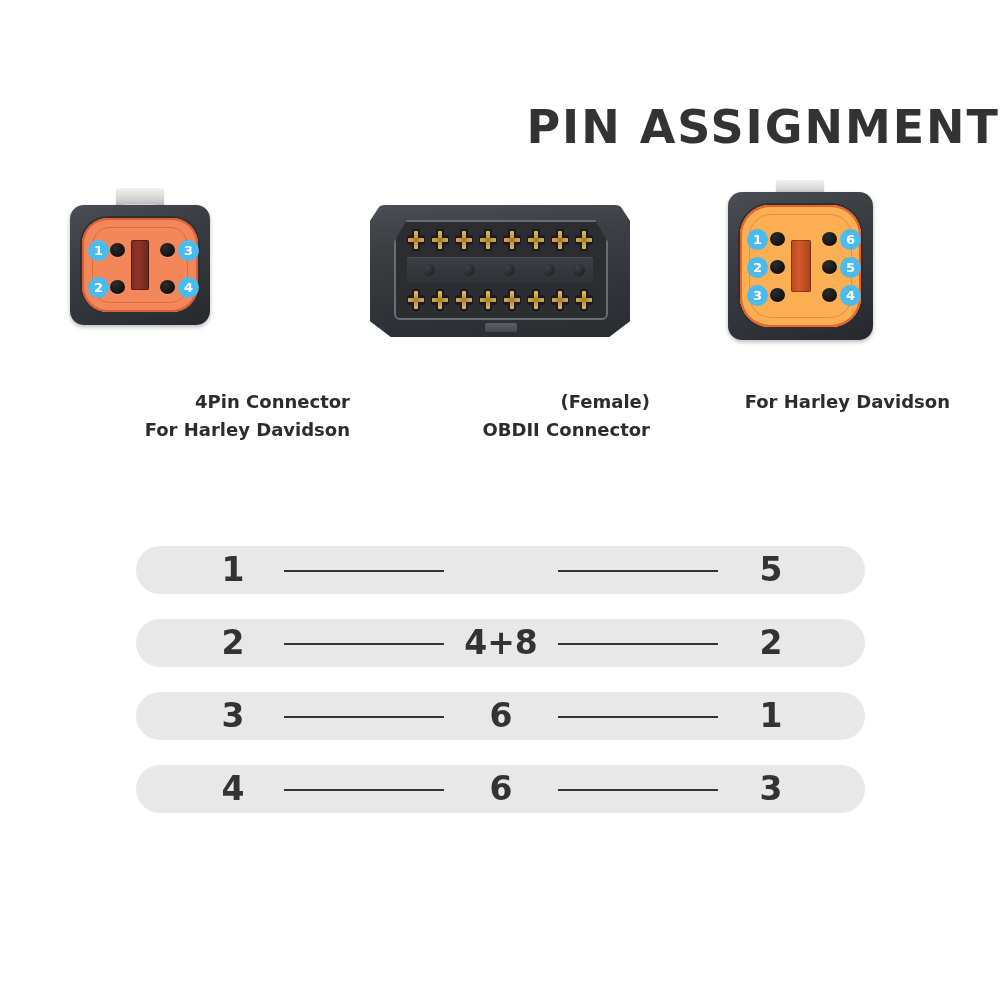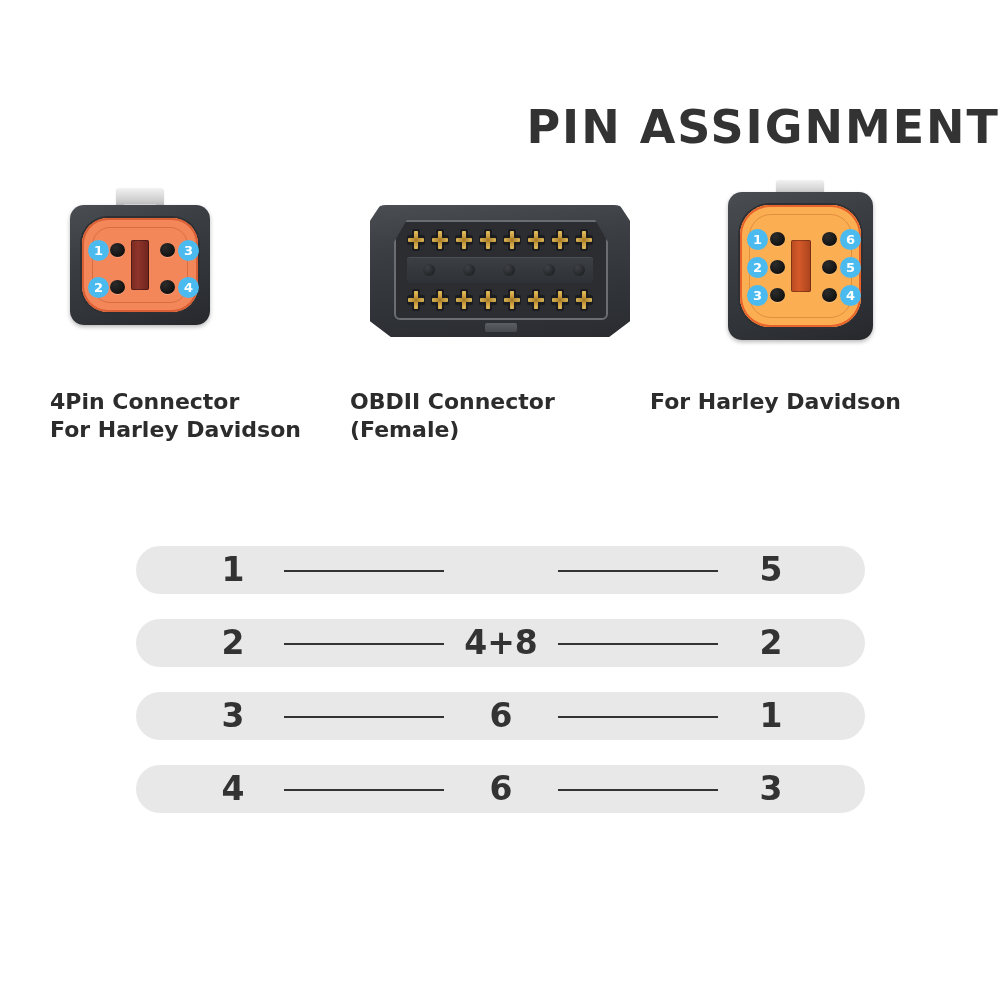--- a/index.html
+++ b/index.html
@@ -48,22 +48,22 @@
     left: 0;
     top: 0;
     width: 300px;
     height: 165px;
   }
   .conn-caption {
     position: absolute;
     top: 208px;
     left: 0;
     width: 300px;
-    text-align: left;
-    font-size: 22px;
+    text-align: right;
+    font-size: 18px;
     font-weight: bold;
     color: #2c2c2c;
     line-height: 28px;
     font-family: "DejaVu Sans", sans-serif;
   }
 
   
   .dt-body {
     position: absolute;
     background: linear-gradient(160deg,#4a4d52 0%,#3a3d42 35%,#303338 70%,#26282c 100%);
@@ -396,22 +396,22 @@
           <span class="obd-pin">
               <i></i>
               <b></b>
             </span>
         </div>
 
         <div class="obd-latch"></div>
       </div>
     </div>
     <div class="conn-caption">
+      <div>(Female)</div>
       <div>OBDII Connector</div>
-      <div>(Female)</div>
     </div>
   </div>
 
   <div class="conn-cell" style="left:650px;">
     <div class="conn-art">
       <div class="dt6-tab"></div>
       <div class="dt6-tab-neck"></div>
       <div class="dt-body dt6-body"></div>
       <div class="dt6-face"></div>
       <div class="dt6-inner"></div>

